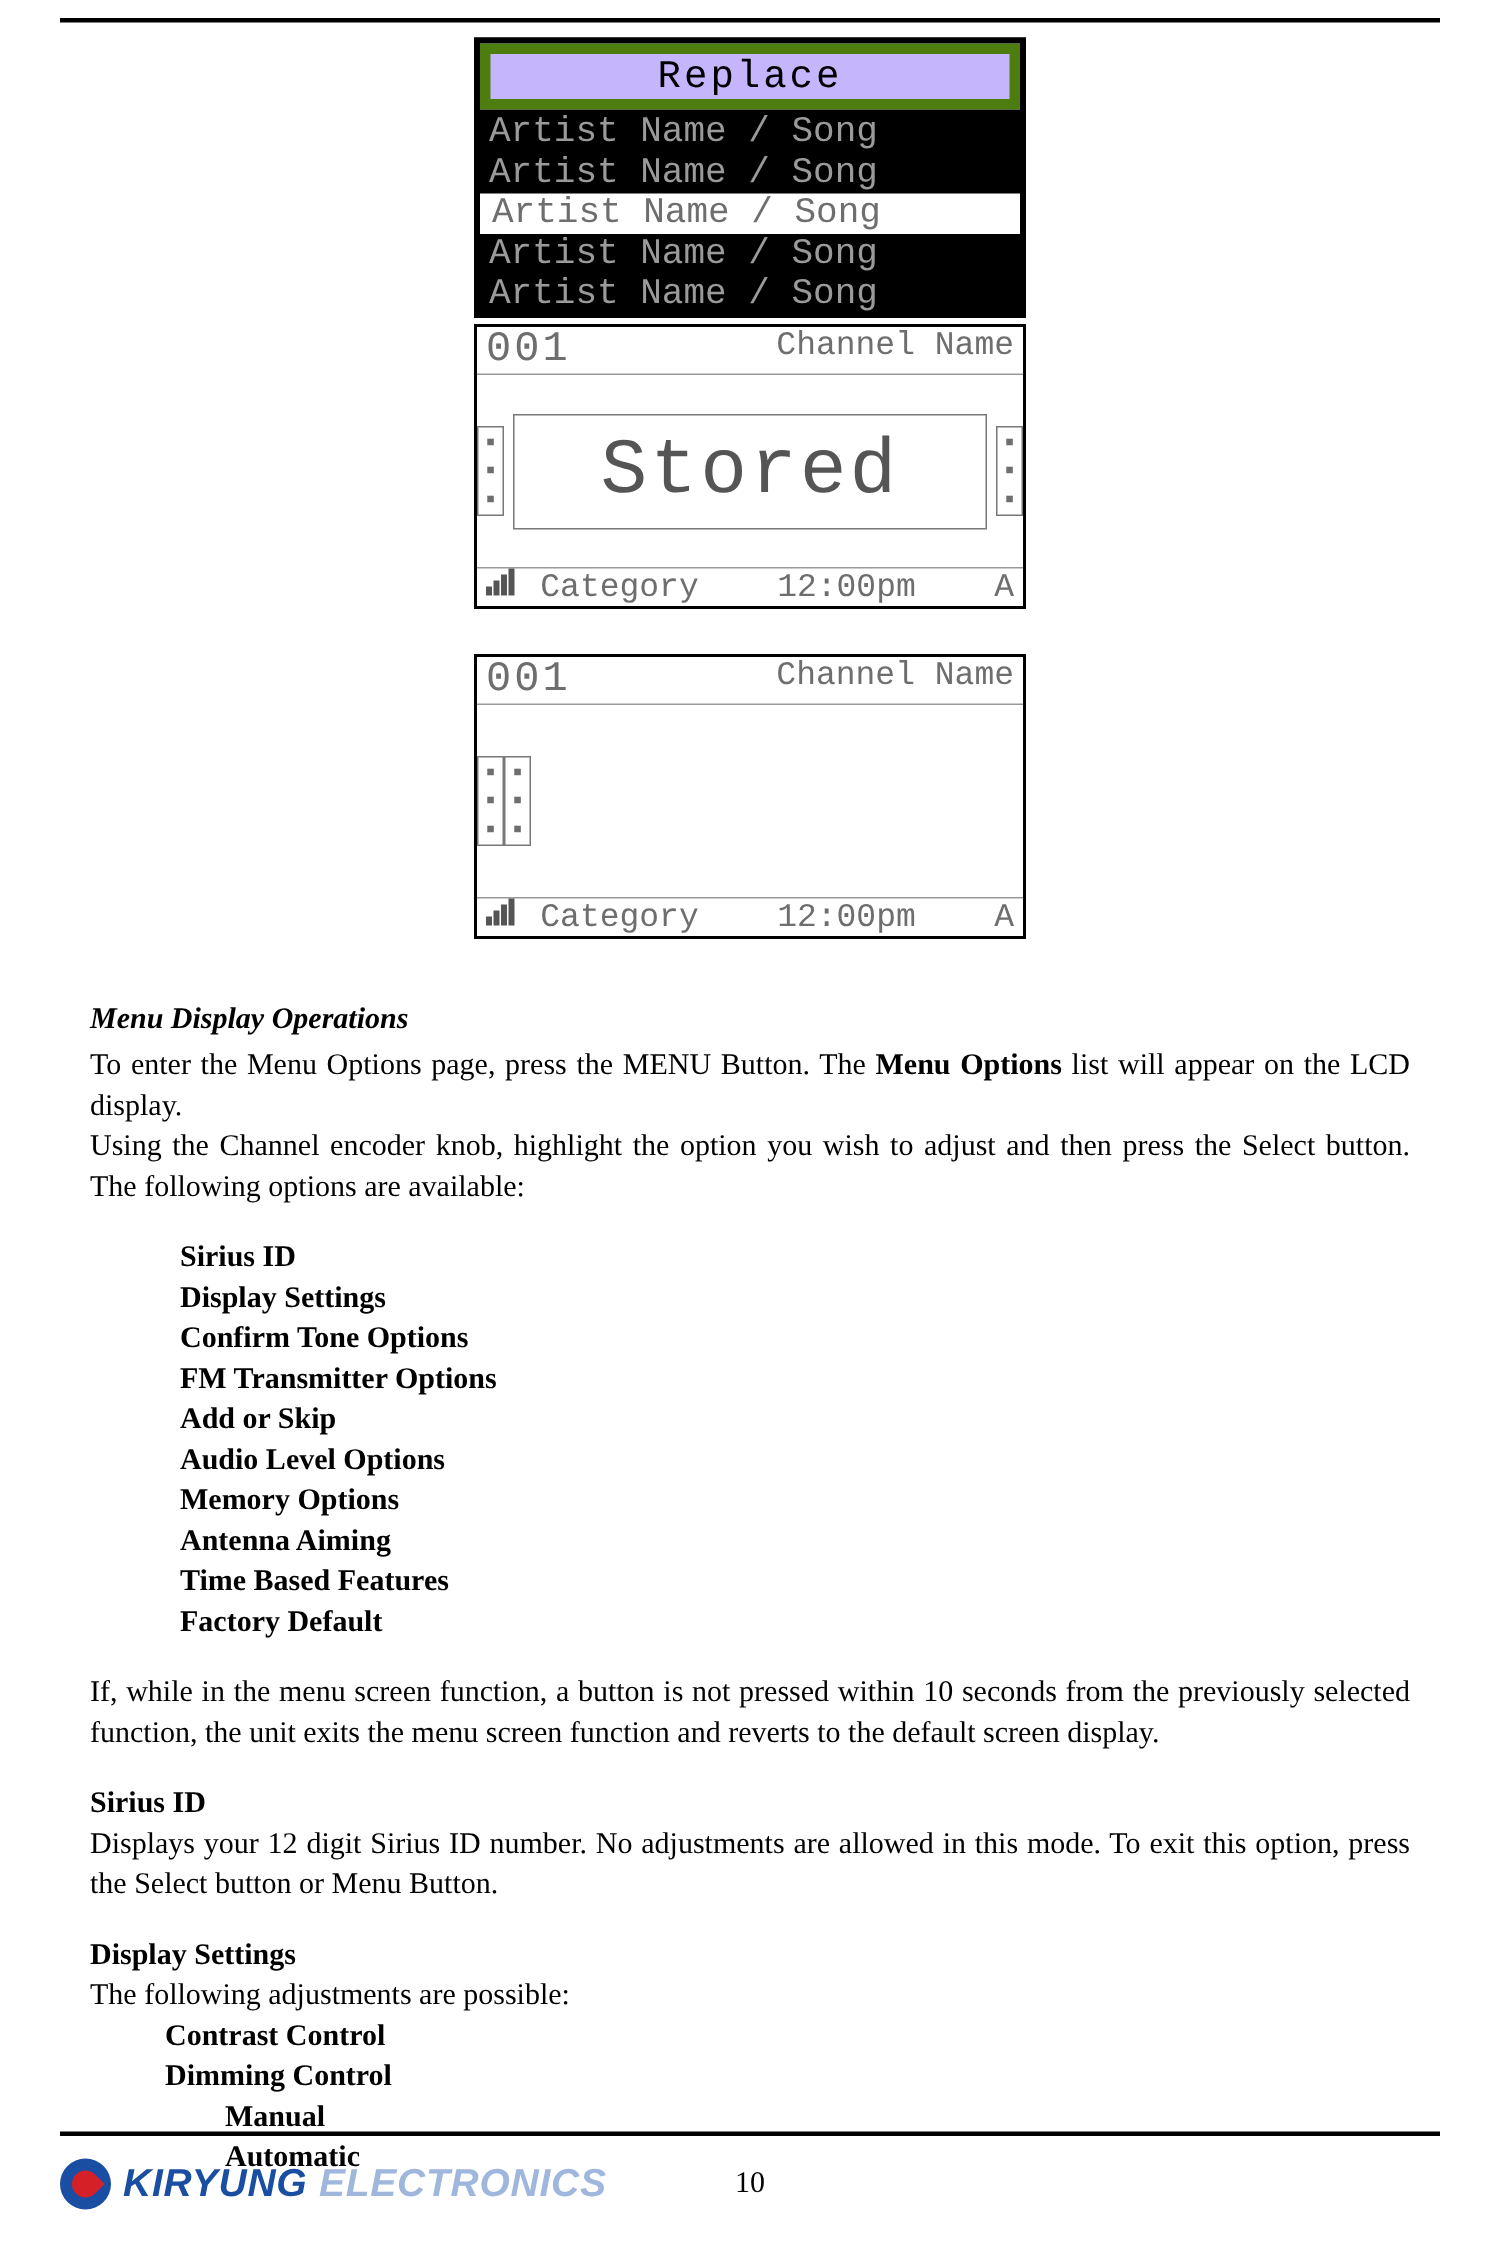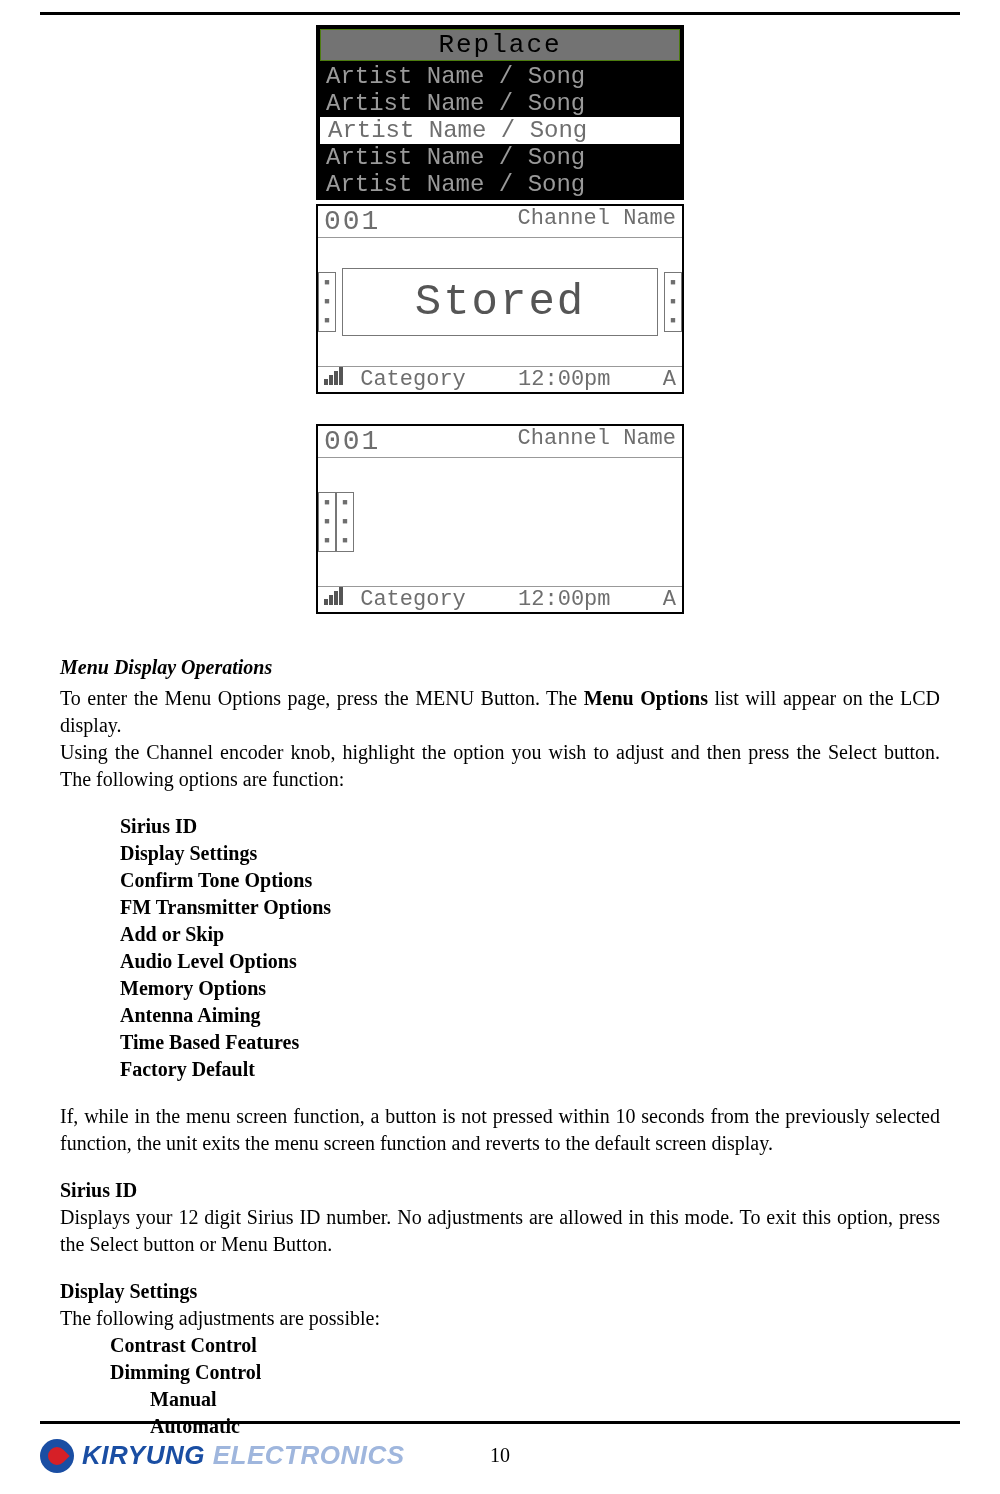--- a/index.html
+++ b/index.html
@@ -19,28 +19,28 @@
     display: flex;
     flex-direction: column;
     align-items: center;
   }
   .top-lcd {
     width: 368px;
     border: 2px solid #000;
     background: #000;
   }
   .top-lcd .title-row {
-    background: #737373;
+    background: #c4b5fd;
     color: #000;
     text-align: center;
     font-family: "Courier New", monospace;
     font-size: 26px;
     letter-spacing: 2px;
     padding: 0 4px;
-    border: 1px solid #4d7c0f;
+    border: 7px solid #4d7c0f;
     margin: 2px;
   }
   .top-lcd .row {
     color: #9a9a9a;
     font-family: "Courier New", monospace;
     font-size: 24px;
     letter-spacing: 0px;
     padding: 0 8px;
   }
   .top-lcd .row.sel {
@@ -88,21 +88,21 @@
     flex-direction: column;
     justify-content: space-around;
     align-items: center;
     font-size: 9px;
   }
   .lcd-small .mid .box {
     flex: 1;
     margin: 6px;
     border: 1px solid #777;
     text-align: center;
-    font-size: 44px;
+    font-size: 52px;
     letter-spacing: 2px;
     padding: 8px 4px;
     color: #555;
   }
   .lcd-small .mid .box.sm { font-size: 26px; padding: 16px 4px; }
   .lcd-small .ftr {
     display: flex;
     justify-content: space-between;
     align-items: baseline;
     font-size: 22px;
@@ -278,21 +278,21 @@
         </div>
       </div>
     </div>
   </div>
 
   <div class="content">
     <div class="h">Menu Display Operations</div>
     <p>
       <span>To enter the Menu Options page, press the MENU Button. The </span><span class="b">Menu Options</span><span> list will appear on the LCD display.</span>
     </p>
-    <p>Using the Channel encoder knob, highlight the option you wish to adjust and then press the Select button. The following options are function:</p>
+    <p>Using the Channel encoder knob, highlight the option you wish to adjust and then press the Select button. The following options are available:</p>
 
     <div class="opt-list">
       <div>Sirius ID</div>
       <div>Display Settings</div>
       <div>Confirm Tone Options</div>
       <div>FM Transmitter Options</div>
       <div>Add or Skip</div>
       <div>Audio Level Options</div>
       <div>Memory Options</div>
       <div>Antenna Aiming</div>

